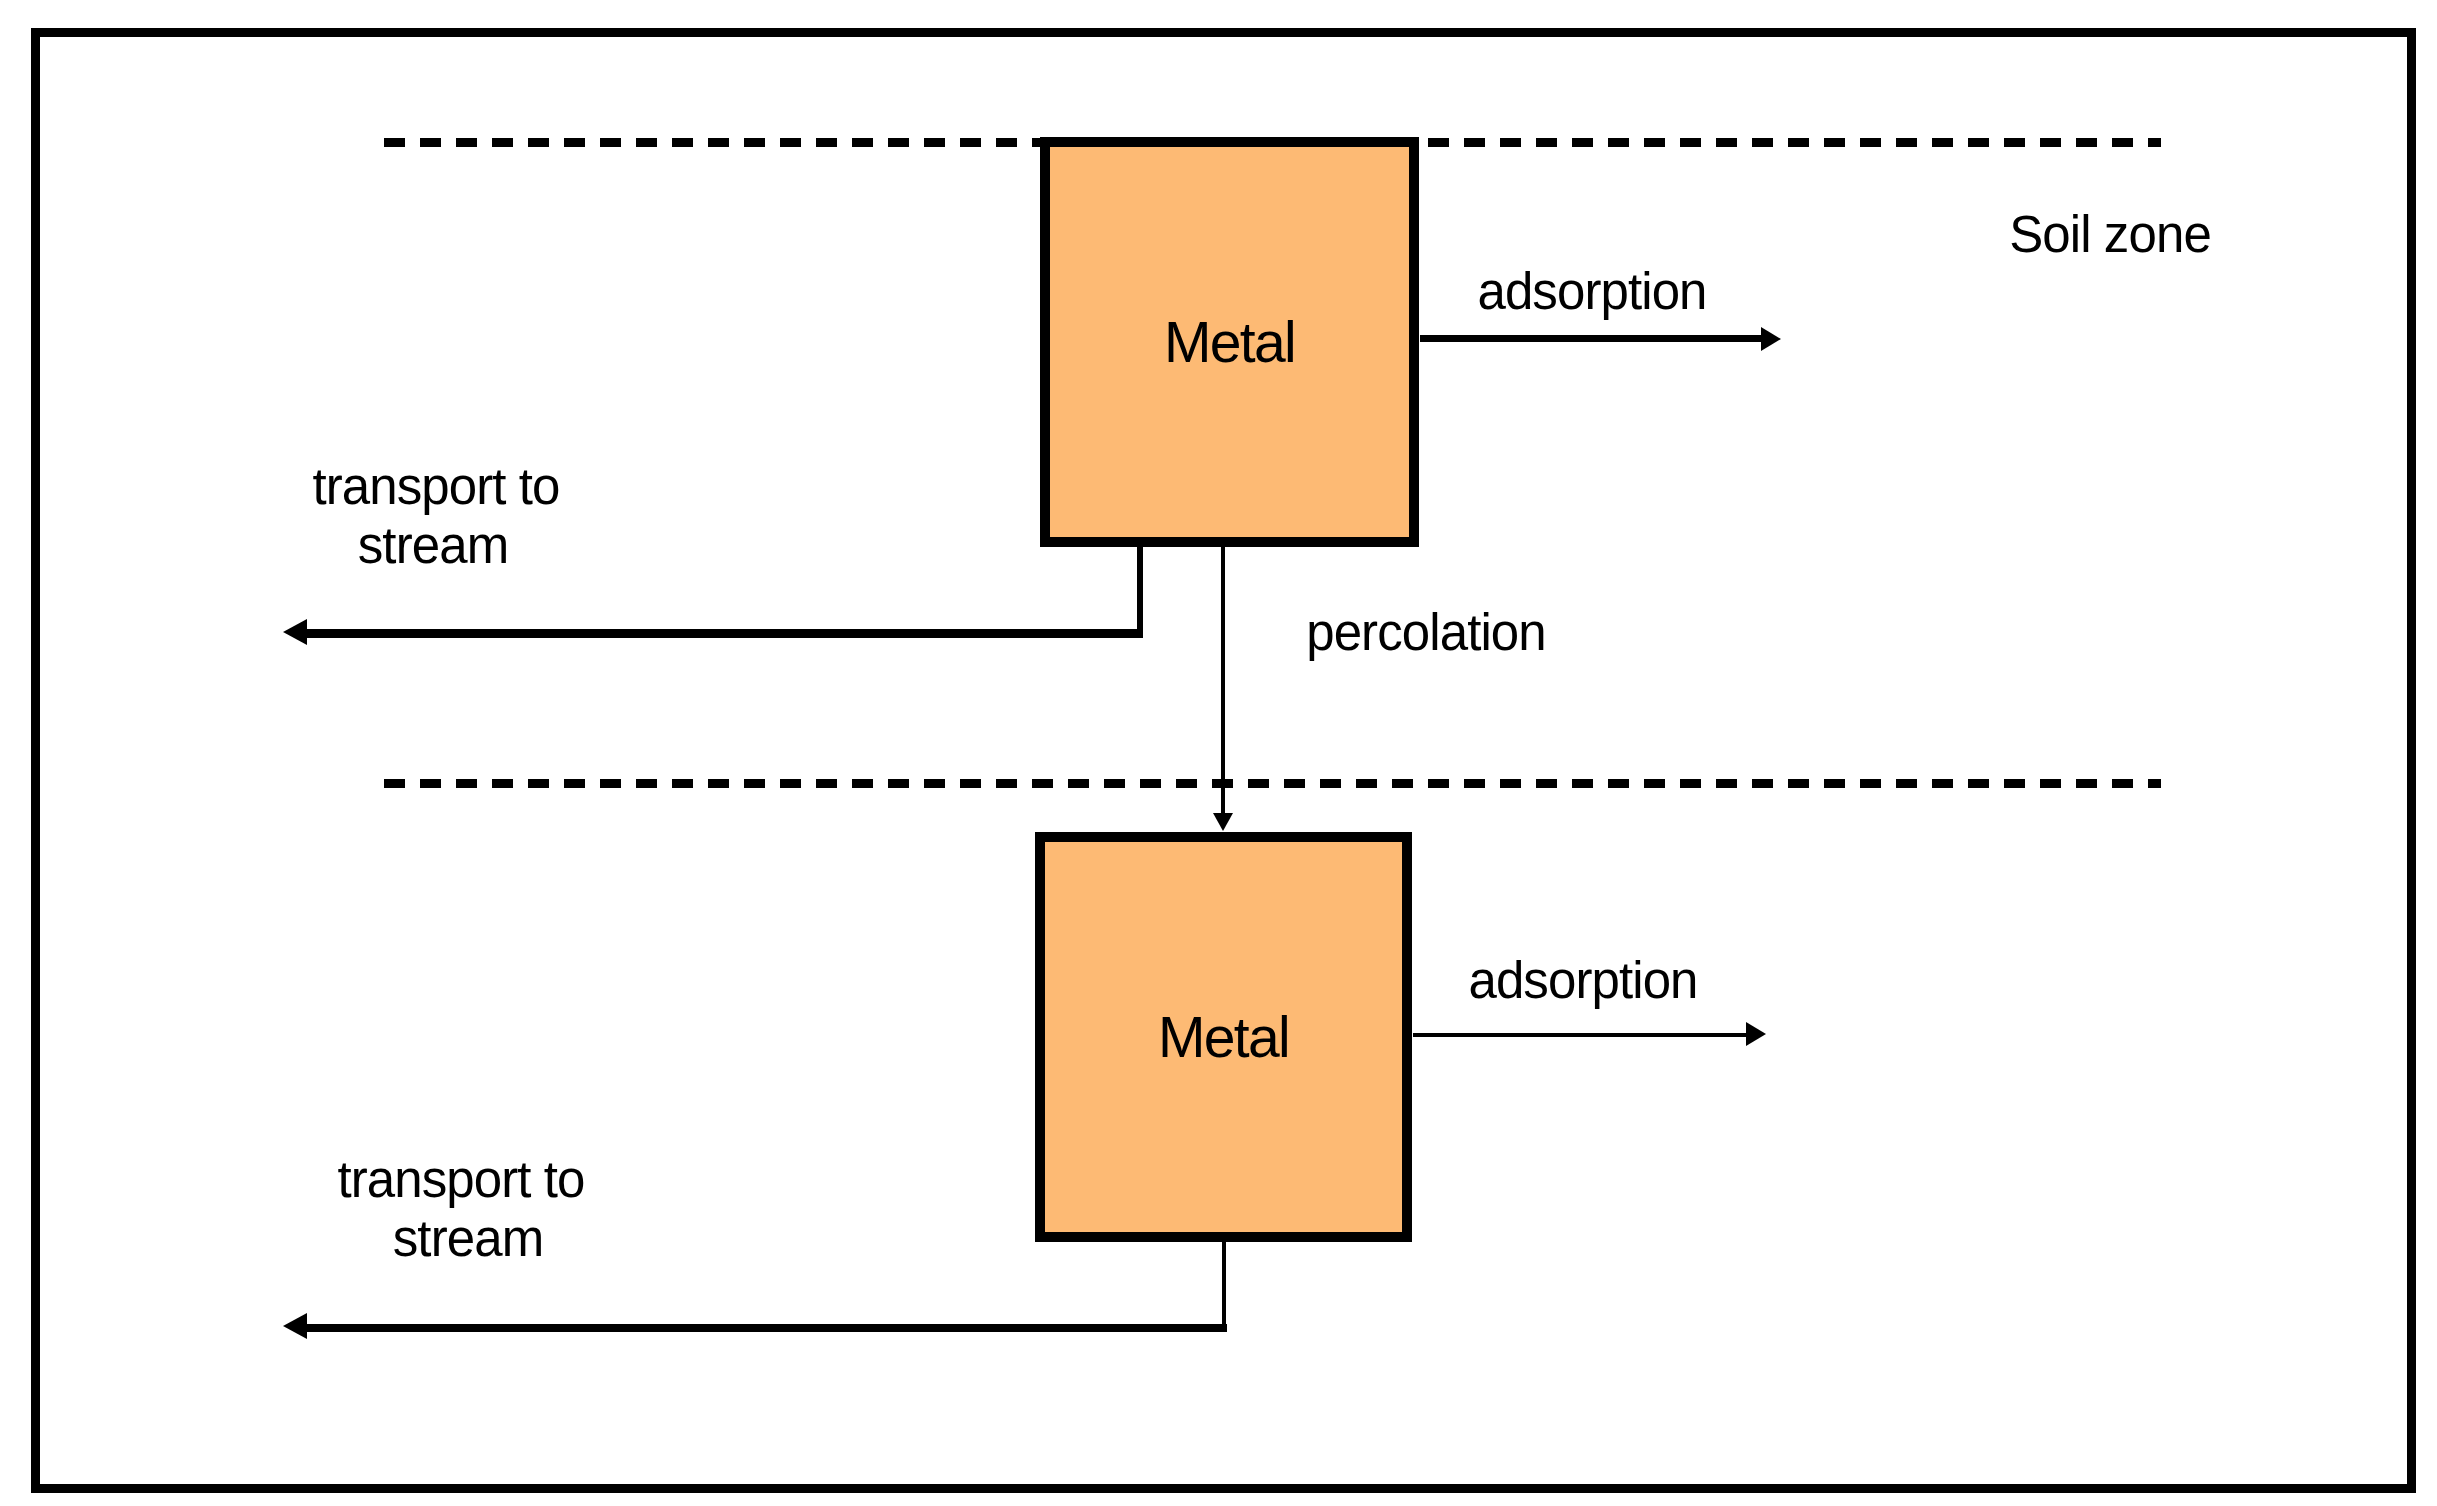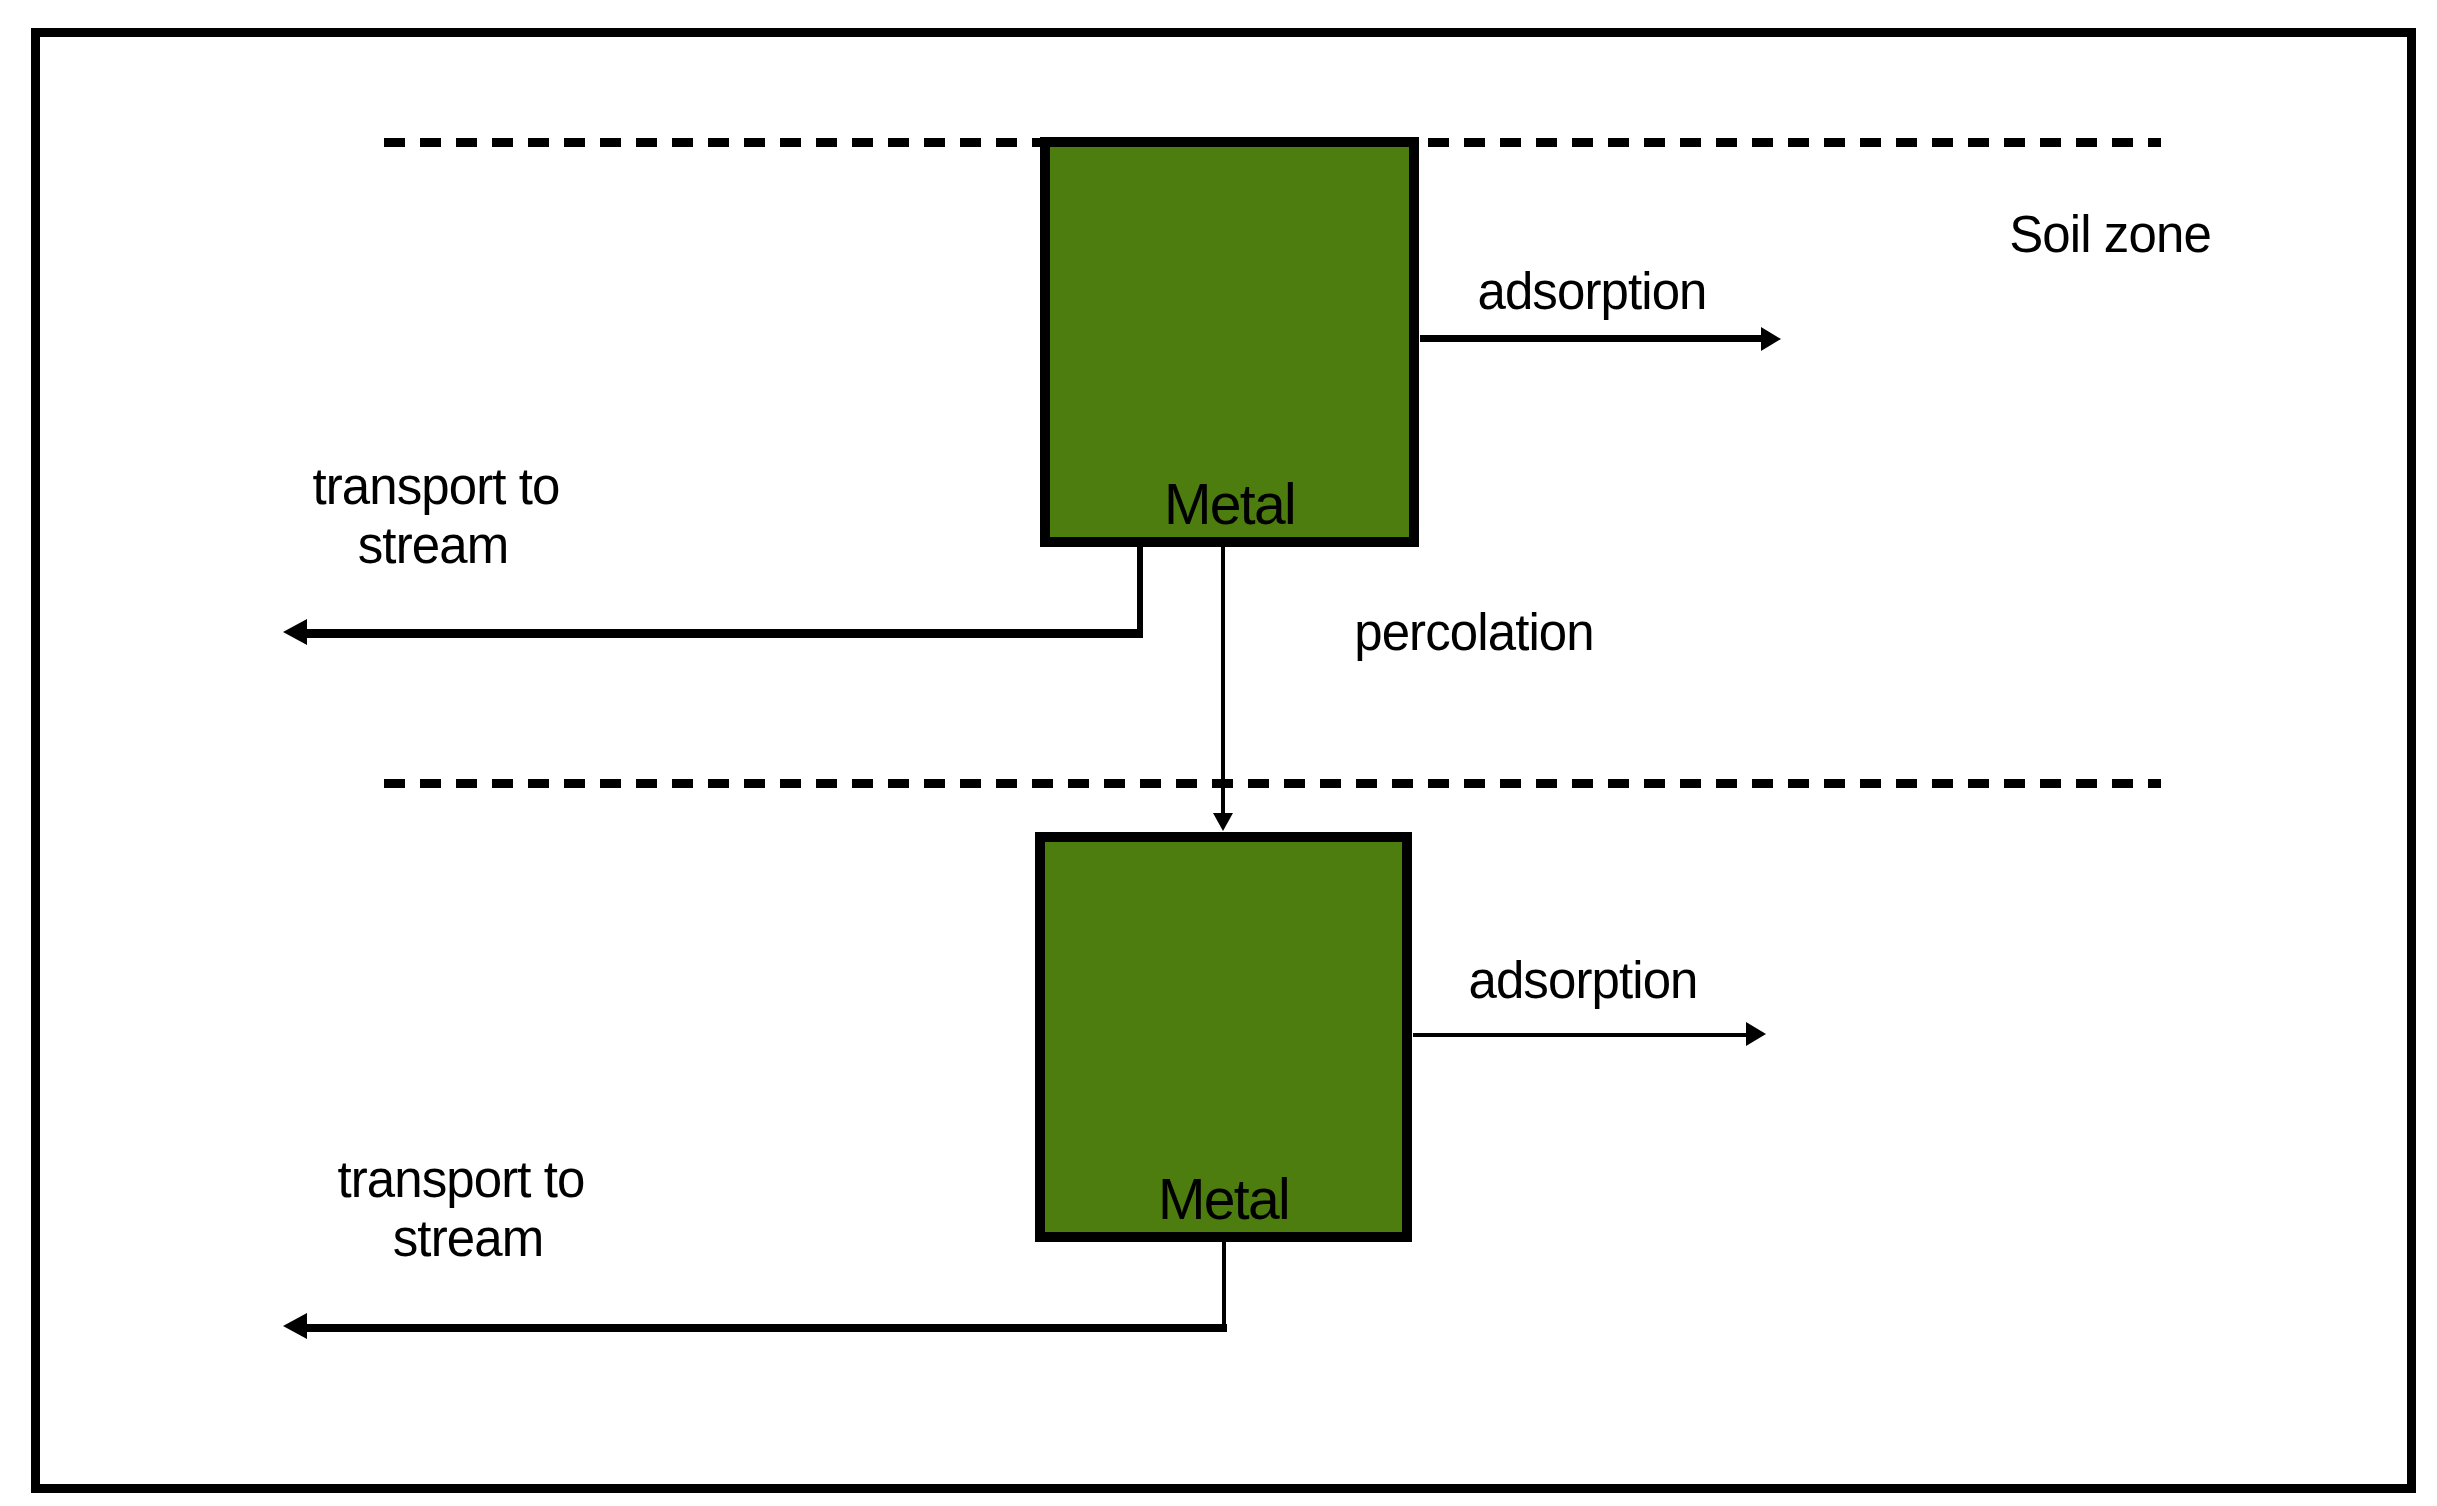--- a/index.html
+++ b/index.html
@@ -26,24 +26,24 @@
     box-sizing: border-box;
   }
   .dashed-line {
     position: absolute;
     height: 8.6px;
     background: repeating-linear-gradient(to right, #000000 0 21.4px, transparent 21.4px 36px);
   }
   .process-box {
     position: absolute;
     border: 10.3px solid #000000;
-    background: #4d7c0f;
+    background: #fdba74;
     box-sizing: border-box;
     display: flex;
-    align-items: flex-end;
+    align-items: center;
     justify-content: center;
   }
   .box-label {
     font-size: 57px;
     letter-spacing: -1.7px;
     white-space: nowrap;
   }
   .diagram-label {
     position: absolute;
     transform: translate(-50%, -50%);
@@ -95,21 +95,21 @@
   <div class="diagram-label" style="left:1592px; top:291px;">adsorption</div>
   <div class="h-line" style="left:1420px; top:335px; width:345px; height:6.9px;"></div>
   <div class="tri tri-right" style="left:1761px; top:327px;"></div>
 
   <div class="diagram-label" style="left:436px; top:486px;">transport to</div>
   <div class="diagram-label" style="left:433px; top:545px;">stream</div>
   <div class="v-line" style="left:1137px; top:547px; width:6px; height:90px;"></div>
   <div class="h-line" style="left:302px; top:629px; width:841px; height:8.6px;"></div>
   <div class="tri tri-left" style="left:283px; top:619px;"></div>
 
-  <div class="diagram-label" style="left:1426px; top:632px;margin-left:48px;">percolation</div>
+  <div class="diagram-label" style="left:1426px; top:632px;">percolation</div>
   <div class="v-line" style="left:1221px; top:547px; width:4.3px; height:268px;"></div>
   <div class="tri tri-down" style="left:1213px; top:813px;"></div>
 
   <div class="process-box" style="left:1035px; top:832px; width:377px; height:410px;">
     <span class="box-label">Metal</span>
   </div>
 
   <div class="diagram-label" style="left:1583px; top:980px;">adsorption</div>
   <div class="h-line" style="left:1413px; top:1033px; width:335px; height:4.3px;"></div>
   <div class="tri tri-right" style="left:1746px; top:1022px;"></div>

